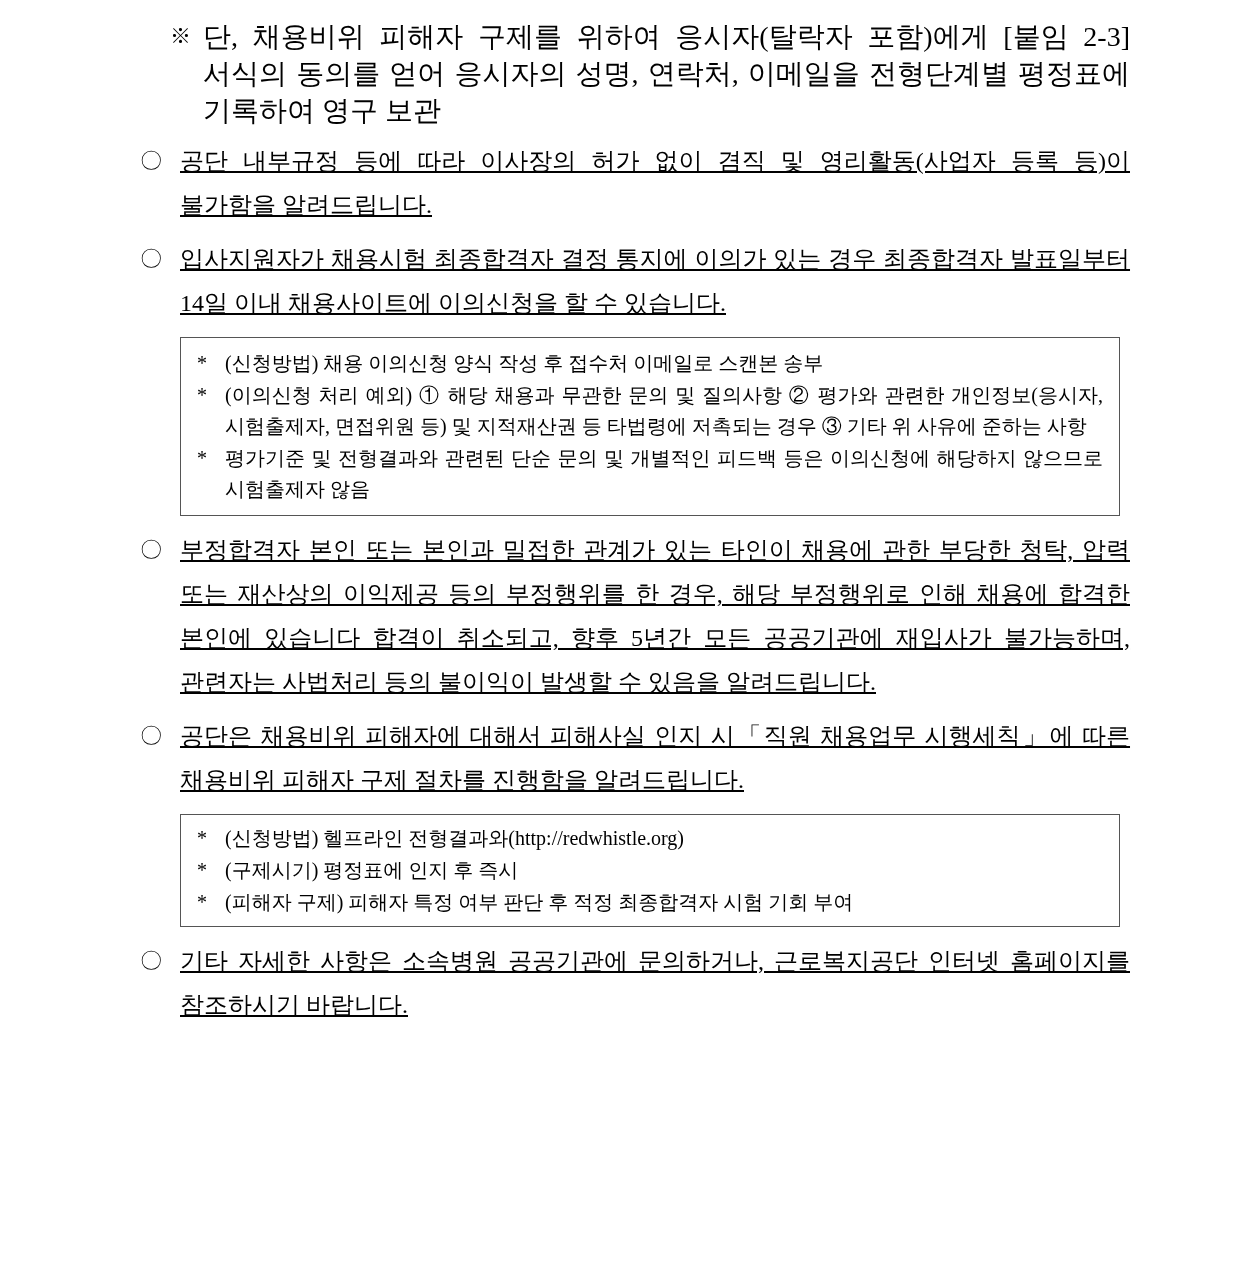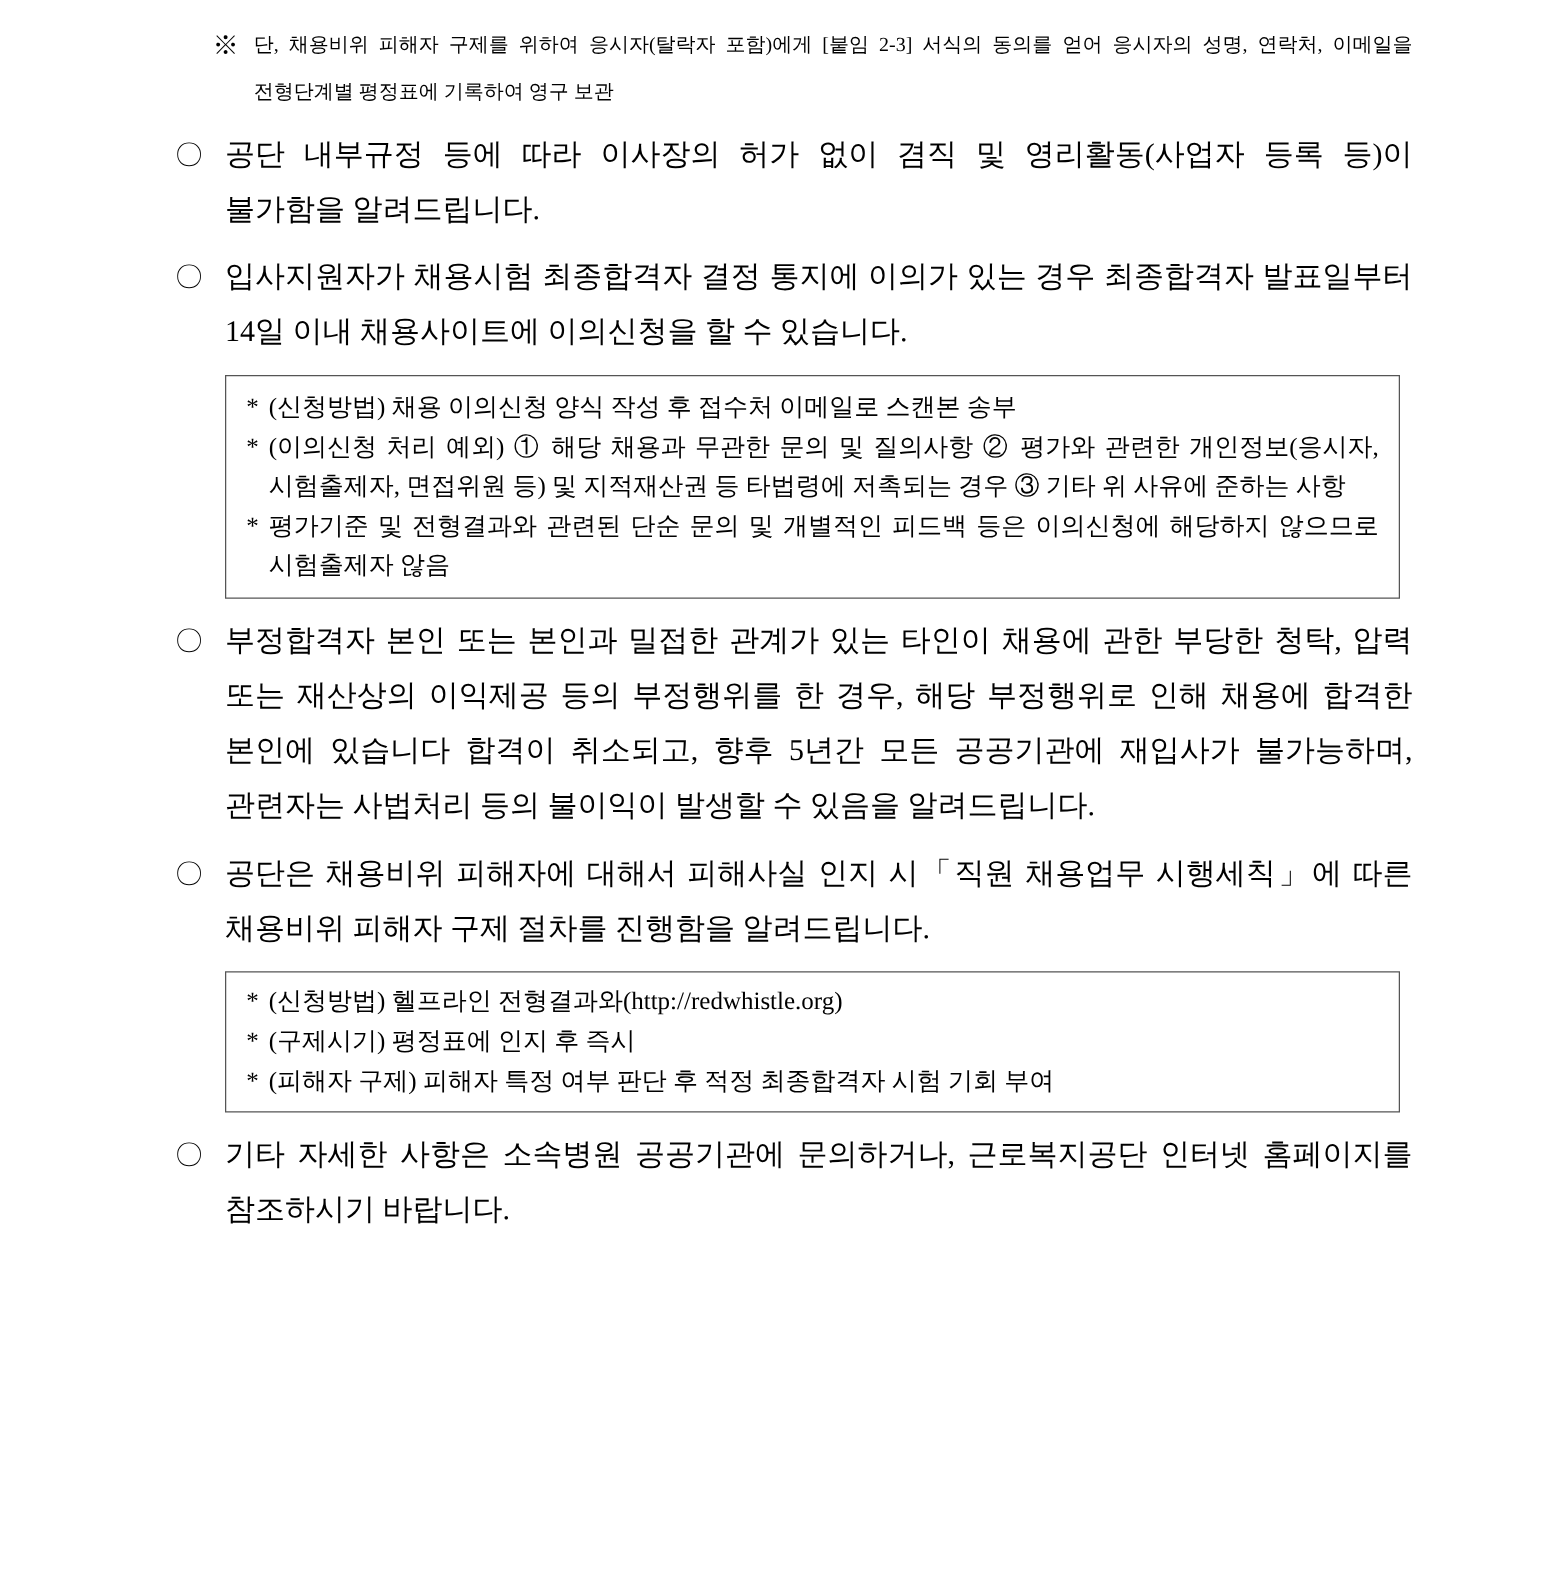--- a/index.html
+++ b/index.html
@@ -27,21 +27,21 @@
     margin: 4px 0 10px 30px;
   }
   .note-marker {
     flex: 0 0 auto;
     font-size: 21px;
     line-height: 37px;
     padding-right: 12px;
   }
   .note-text {
     flex: 1 1 auto;
-    font-size: 16px;
+    font-size: 28px;
     line-height: 37px;
     text-align: justify;
     text-justify: inter-character;
     word-break: keep-all;
   }
 
   
   .bullet-block {
     display: flex;
     align-items: flex-start;
@@ -54,20 +54,21 @@
     line-height: 44px;
     text-align: left;
   }
   .bullet-text {
     flex: 1 1 auto;
     font-size: 24px;
     line-height: 44px;
     text-align: justify;
     text-justify: inter-character;
     word-break: keep-all;
+    text-decoration: underline;
   }
 
   
   .box {
     border: 1px solid #555555;
     box-sizing: border-box;
     margin: 12px 0 12px 40px;
     padding: 10px 14px 10px 16px;
     width: 940px;
   }
@@ -85,20 +86,21 @@
     width: 18px;
     font-size: 20px;
     line-height: 31px;
   }
   .box-text {
     flex: 1 1 auto;
     text-align: justify;
     text-justify: inter-character;
     word-break: keep-all;
     padding-right: 2px;
+    margin-left: 10px;
   }
   .box.tight { padding-top: 8px; padding-bottom: 8px; }
 </style>
 </head>
 <body>
 
 <div class="page">
 
   <div class="note-block">
     <span class="note-marker">※</span>

